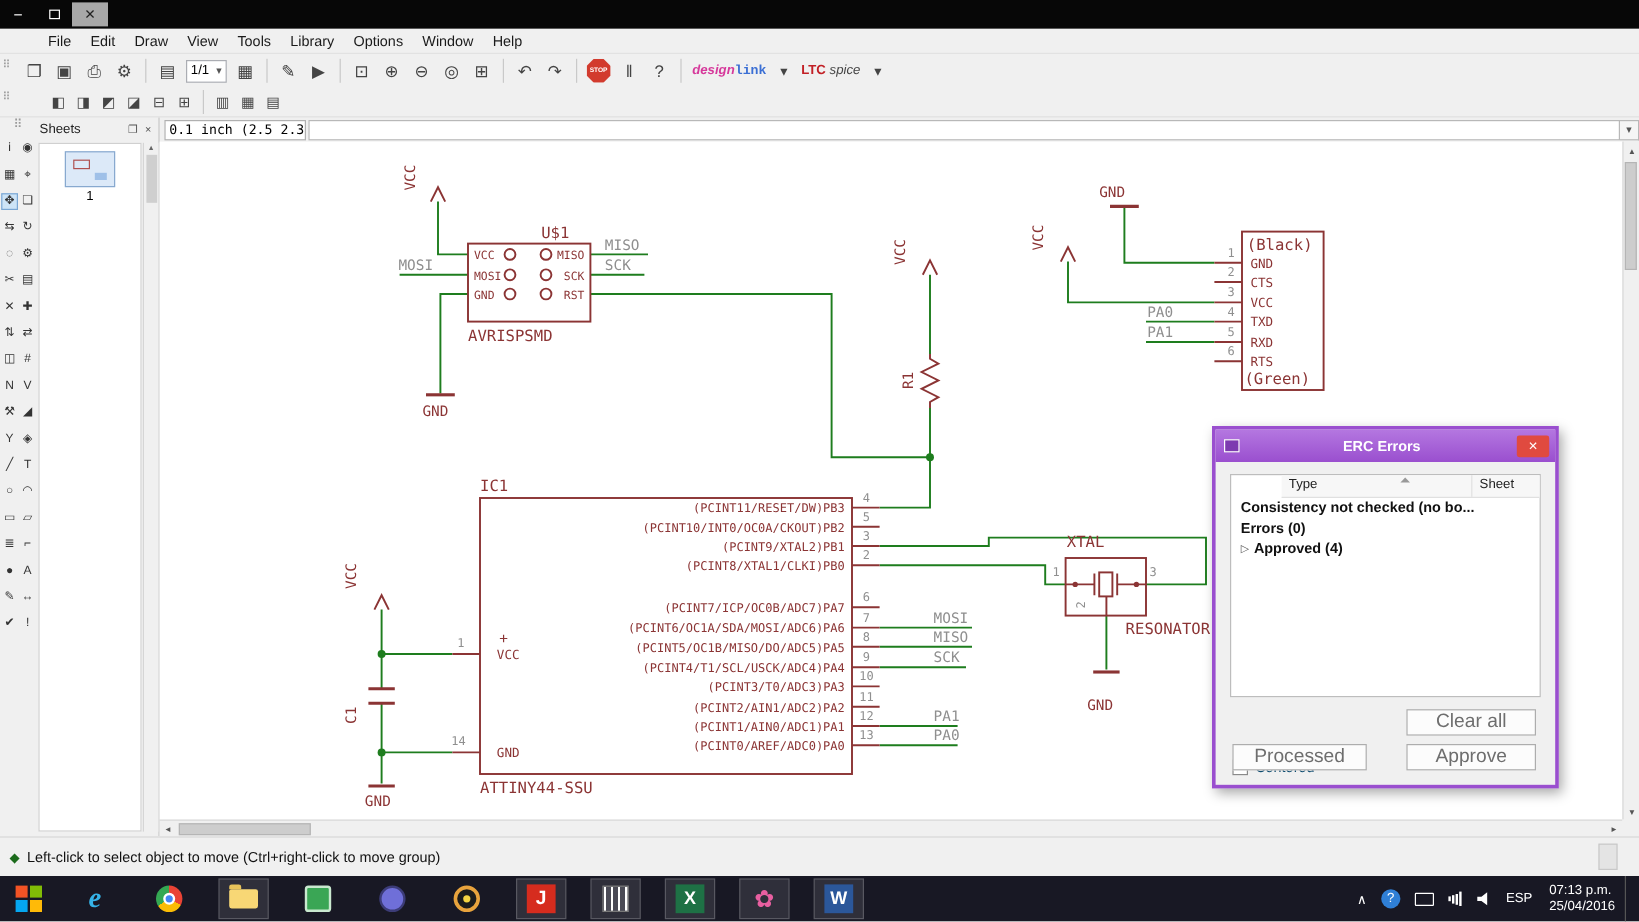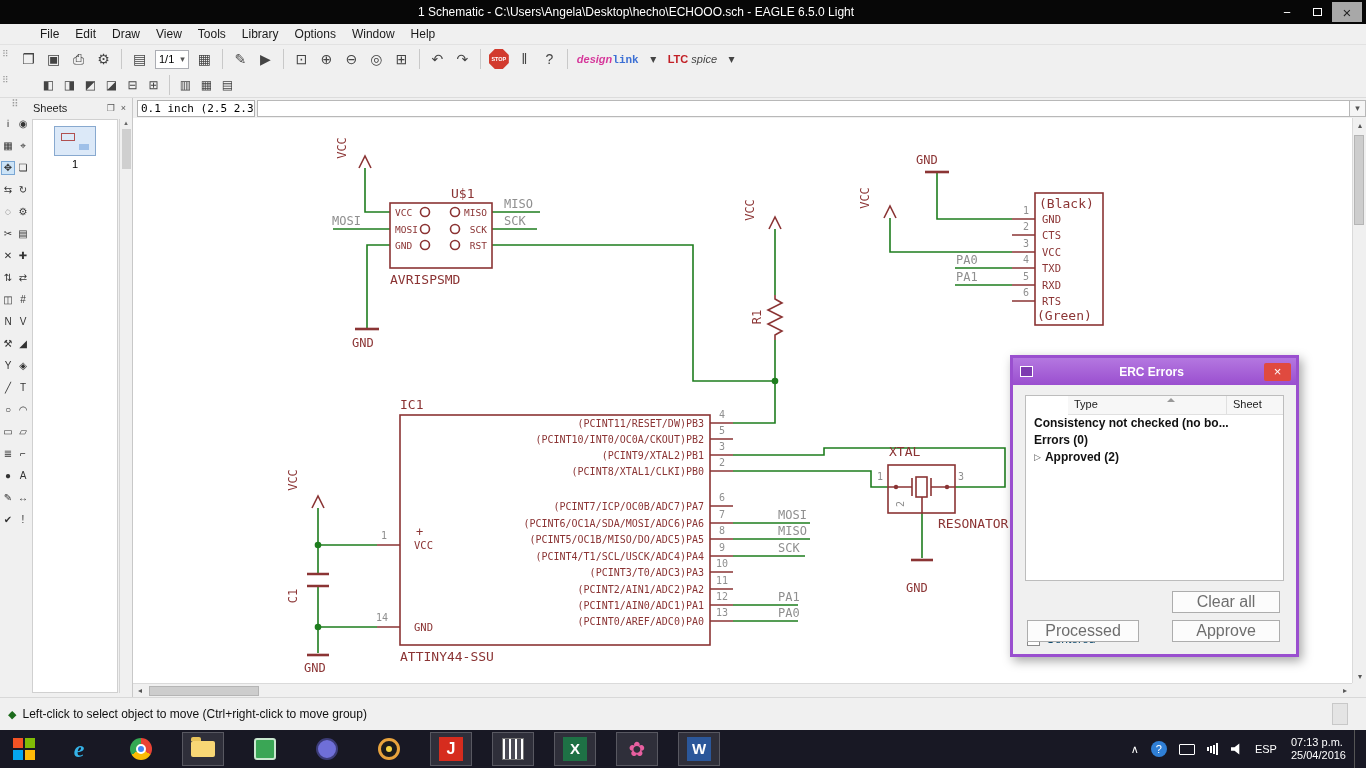--- a/index.html
+++ b/index.html
@@ -140,21 +140,20 @@
   .spk { width:12px; height:12px; background:#fff; clip-path:polygon(0 35%,30% 35%,70% 5%,70% 95%,30% 65%,0 65%); }
   #clock { text-align:left; font-size:11px; line-height:13px; margin:0 8px; }
   #showdesk { width:6px; height:38px; border-left:1px solid #555; }
 </style>
 </head>
 <body>
 
 <div id="app">
 
   <div id="titlebar">
-    <div class="title">1 Schematic - C:\Users\Angela\Desktop\hecho\ECHOOO.sch - EAGLE 6.5.0 Light</div>
     <div class="winbtn">−</div>
     <div class="winbtn max">
         <span></span>
       </div>
     <div class="winbtn close">×</div>
   </div>
 
   <div id="menubar">
     <span>File</span>
     <span>Edit</span>
@@ -516,21 +515,21 @@
         <span class="sortcaret"></span>
       </div>
       <div class="trow">
           <span>Consistency not checked (no bo...</span>
         </div>
       <div class="trow">
           <span>Errors (0)</span>
         </div>
       <div class="trow">
           <span class="tri">▷</span>
-          <span>Approved (2)</span>
+          <span>Approved (4)</span>
         </div>
     </div>
     <div class="cbrow">
       <span class="cbox"></span>
       <span>Centered</span>
     </div>
     <div class="erc-btn" id="btn-clear">Clear all</div>
     <div class="erc-btn" id="btn-processed">Processed</div>
     <div class="erc-btn" id="btn-approve">Approve</div>
   </div>

